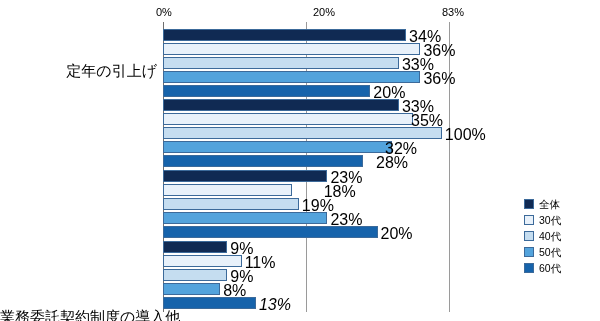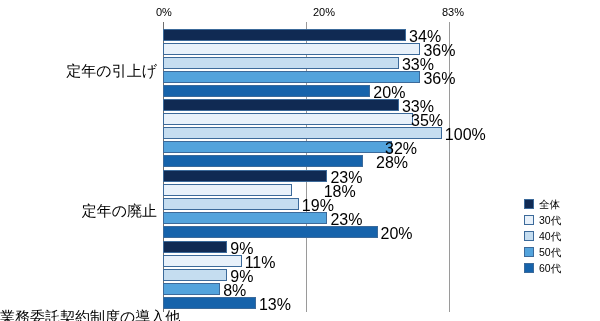--- a/index.html
+++ b/index.html
@@ -94,21 +94,20 @@
 
   <div class="axis-label" style="left:156px; top:6px;">0%</div>
   <div class="axis-label" style="left:313px; top:6px;">20%</div>
   <div class="axis-label" style="left:442px; top:6px;">83%</div>
 
   <div class="axis-baseline" style="left:163px; top:22px; height:290px;"></div>
   <div class="gridline" style="left:306px; top:22px; height:290px;"></div>
   <div class="gridline" style="left:449px; top:22px; height:290px;"></div>
 
   <div class="cat-label" style="left:0px; width:157px; top:62px;">定年の引上げ</div>
-  <div class="cat-label" style="left:0px; width:157px; top:202px;">定年の廃止</div>
   <div class="cat-label" style="left:0px; width:157px; top:272px;margin-top:36px;">業務委託契約制度の導入他</div>
 
   <div id="bars-layer">
       <div class="bar" style="left: 163px; top: 29px; width: 243.1px; height: 12px; background: rgb(16, 42, 83);"></div>
       <div class="bar-value" style="left: 409.1px; top: 28px;">34%</div>
       <div class="bar" style="left: 163px; top: 43px; width: 257.4px; height: 12px; background: rgb(232, 241, 250);"></div>
       <div class="bar-value" style="left: 423.4px; top: 42px;">36%</div>
       <div class="bar" style="left: 163px; top: 57px; width: 235.95px; height: 12px; background: rgb(197, 221, 240);"></div>
       <div class="bar-value" style="left: 401.95px; top: 56px;">33%</div>
       <div class="bar" style="left: 163px; top: 71px; width: 257.4px; height: 12px; background: rgb(83, 163, 220);"></div>
@@ -137,21 +136,21 @@
       <div class="bar-value" style="left: 380.5px; top: 225px;">20%</div>
       <div class="bar" style="left: 163px; top: 241px; width: 64.35px; height: 12px; background: rgb(16, 42, 83);"></div>
       <div class="bar-value" style="left: 230.35px; top: 240px;">9%</div>
       <div class="bar" style="left: 163px; top: 255px; width: 78.65px; height: 12px; background: rgb(232, 241, 250);"></div>
       <div class="bar-value" style="left: 244.65px; top: 254px;">11%</div>
       <div class="bar" style="left: 163px; top: 269px; width: 64.35px; height: 12px; background: rgb(197, 221, 240);"></div>
       <div class="bar-value" style="left: 230.35px; top: 268px;">9%</div>
       <div class="bar" style="left: 163px; top: 283px; width: 57.2px; height: 12px; background: rgb(83, 163, 220);"></div>
       <div class="bar-value" style="left: 223.2px; top: 282px;">8%</div>
       <div class="bar" style="left: 163px; top: 297px; width: 92.95px; height: 12px; background: rgb(22, 99, 171);"></div>
-      <div class="bar-value" style="left: 258.95px; top: 296px;">13%</div>
+      <div class="bar-value" style="left: 258.95px; top: 296px; font-style: italic;">13%</div>
     </div>
 
   <div id="legend">
     <div class="legend-row">
       <span class="legend-swatch" style="background:#102a53;"></span>
       <span class="legend-text">全体</span>
     </div>
     <div class="legend-row">
       <span class="legend-swatch" style="background:#e8f1fa;"></span>
       <span class="legend-text">30代</span>

